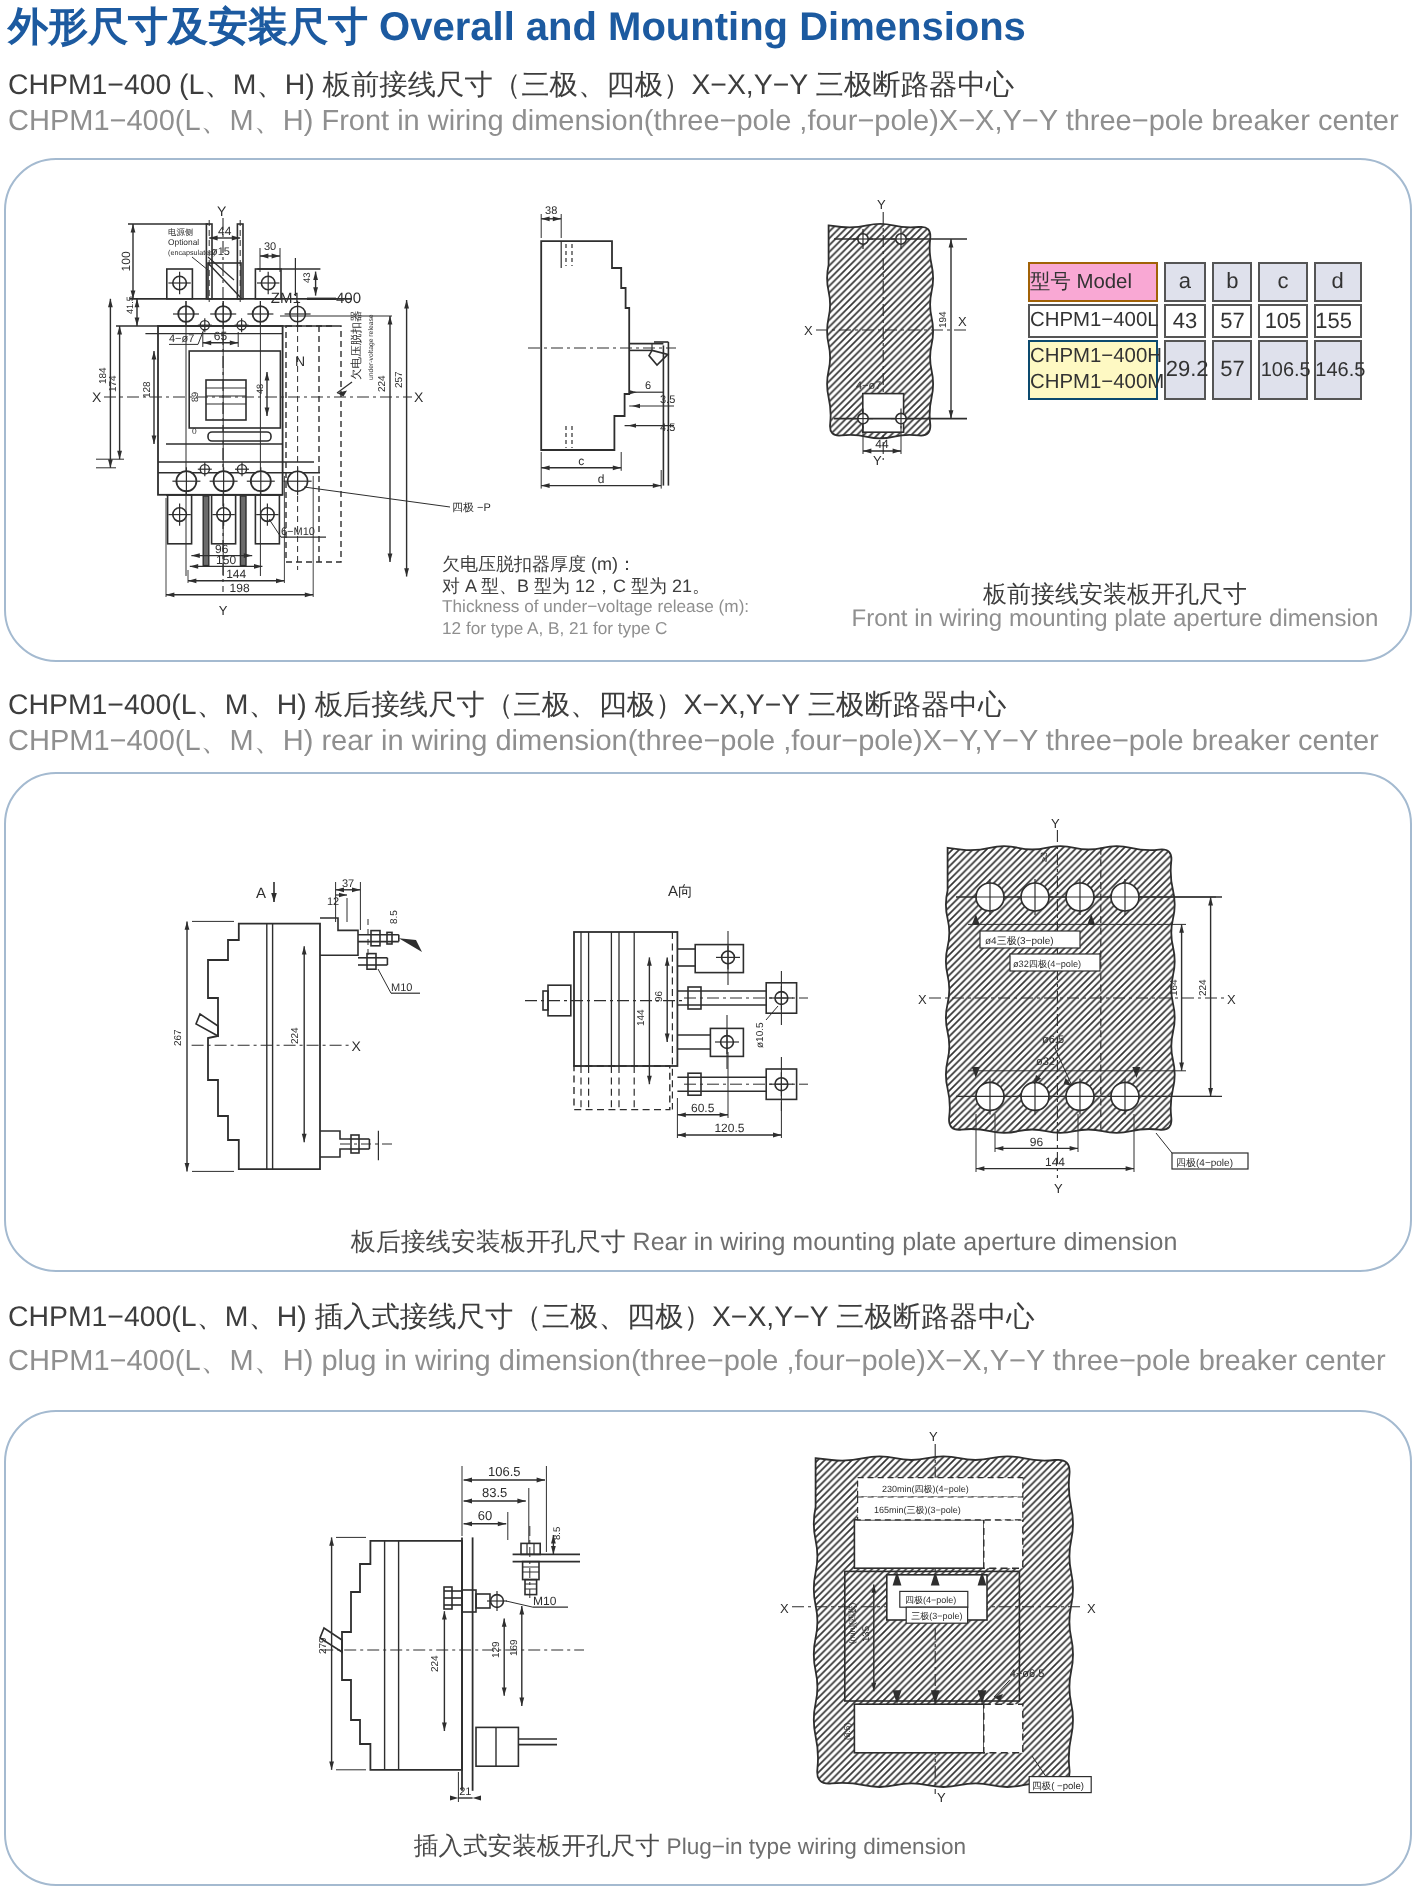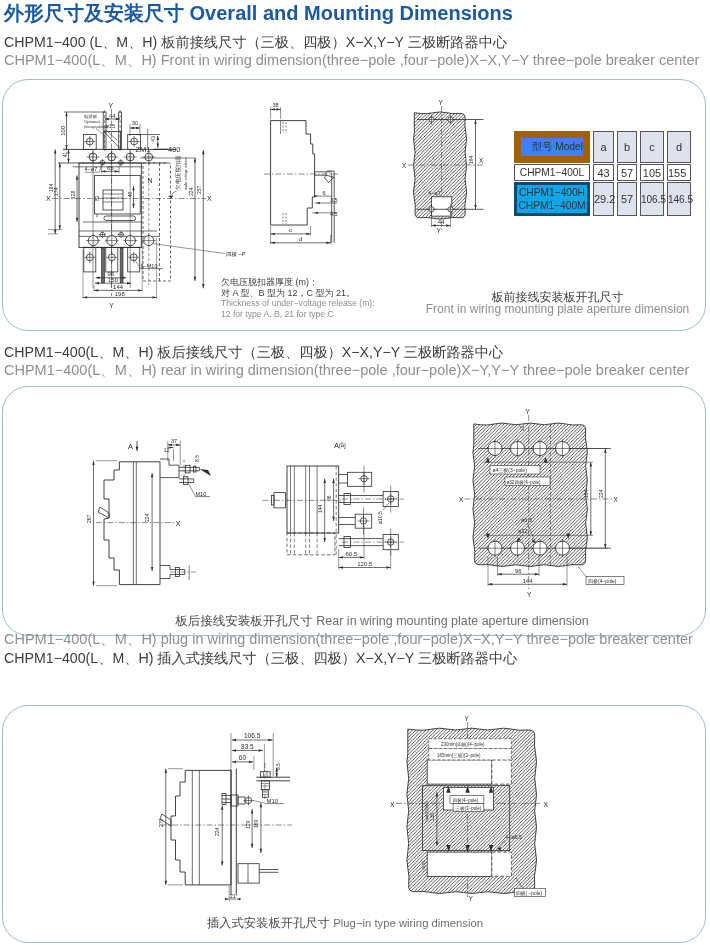--- a/index.html
+++ b/index.html
@@ -358,35 +358,35 @@
       <path d="M431.5,225.5 l4.2,-1.2 l0,2.4 z" fill="#2e2e2e"></path>
       <path d="M450.5,225.5 l-4.2,-1.2 l0,2.4 z" fill="#2e2e2e"></path>
       <text x="441.0" y="224" font-size="6" fill="#2e2e2e" text-anchor="middle">44</text>
       <line x1="431.5" y1="213" x2="431.5" y2="227" stroke="#2e2e2e" stroke-width="0.5"></line>
       <line x1="450.5" y1="213" x2="450.5" y2="227" stroke="#2e2e2e" stroke-width="0.5"></line>
     </g>
   </svg>
 <table style="position:absolute;left:511px;top:130px;width:173px;border-collapse:separate;border-spacing:3px 1px;font-size:11px;color:#333;table-layout:fixed;">
 <tbody>
       <tr>
-<td style="border:7px solid #a16207;background:#3b82f6;width:62px;height:18px;text-align:right;padding:0;font-size:10.2px;">型号 Model</td>
+<td style="border:1px solid #a16207;background:#f9a8d4;width:62px;height:18px;text-align:left;padding:0;font-size:10.2px;">型号 Model</td>
 <td style="border:1px solid #555;background:#dfe1ec;width:19px;text-align:center;padding:0;">a</td>
 <td style="border:1px solid #555;background:#dfe1ec;width:18px;text-align:center;padding:0;">b</td>
 <td style="border:1px solid #555;background:#dfe1ec;width:22px;text-align:center;padding:0;">c</td>
 <td style="border:1px solid #555;background:#dfe1ec;width:22px;text-align:center;padding:0;">d</td>
 </tr>
 <tr>
 <td style="border:1px solid #555;height:15px;text-align:center;padding:0;font-size:10.2px;margin-top:12px;">CHPM1−400L</td>
 <td style="border:1px solid #555;text-align:center;padding:0;">43</td>
 <td style="border:1px solid #555;text-align:center;padding:0;">57</td>
 <td style="border:1px solid #555;text-align:center;padding:0;">105</td>
 <td style="border:1px solid #555;text-align:left;padding:0;">155</td>
 </tr>
 <tr>
-<td style="border:3px solid #0c4a6e;background:#0ea5e9;height:28px;text-align:center;line-height:13px;padding:0;font-size:10.2px;">CHPM1−400H<br>CHPM1−400M</td>
+<td style="border:1px solid #0c4a6e;background:#fef9c3;height:28px;text-align:center;line-height:13px;padding:0;font-size:10.2px;">CHPM1−400H<br>CHPM1−400M</td>
 <td style="border:1px solid #555;background:#dfe1ec;text-align:right;padding:0;margin-left:12px;">29.2</td>
 <td style="border:1px solid #555;background:#dfe1ec;text-align:center;padding:0;">57</td>
 <td style="border:1px solid #555;background:#dfe1ec;text-align:center;padding:0;font-size:10px;">106.5</td>
 <td style="border:1px solid #555;background:#dfe1ec;text-align:center;padding:0;font-size:10px;">146.5</td>
 </tr>
 </tbody>
   </table>
 <div style="position:absolute;left:221px;top:277px;font-size:9px;line-height:10.5px;color:#3d3d3d;">欠电压脱扣器厚度 (m)：<br>对 A 型、B 型为 12，C 型为 21。<br><span style="color:#8f8f8f;font-size:8.6px;">Thickness of under−voltage release (m):<br>12 for type A, B, 21 for type C</span></div>
 <div style="position:absolute;left:380px;top:289px;width:355px;text-align:center;font-size:12px;color:#3d3d3d;">板前接线安装板开孔尺寸</div>
 <div style="position:absolute;left:380px;top:302px;width:355px;text-align:center;font-size:12px;color:#8f8f8f;">Front in wiring mounting plate aperture dimension</div>
@@ -668,21 +668,21 @@
       <line x1="567" y1="557" x2="567" y2="586" stroke="#2e2e2e" stroke-width="0.5"></line>
     </g>
     <g>
       <rect x="586" y="576.5" width="38" height="8" fill="none" stroke="#2e2e2e" stroke-width="0.6"></rect>
       <text x="588" y="583" font-size="5" fill="#2e2e2e" text-anchor="start">四极(4−pole)</text>
       <line x1="586" y1="576.5" x2="578" y2="566.5" stroke="#2e2e2e" stroke-width="0.5"></line>
     </g>
   </svg>
 <div style="position:absolute;left:27px;top:613px;width:710px;text-align:center;font-size:12.5px;color:#4a4a4a;">板后接线安装板开孔尺寸 <span style="color:#6f6f6f;font-size:12.5px;">Rear in wiring mounting plate aperture dimension</span></div>
 <div class="hd-cn" style="top:649px;">CHPM1−400(L、M、H) 插入式接线尺寸（三极、四极）X−X,Y−Y 三极断路器中心</div>
-<div class="hd-en" style="top:630px;">CHPM1−400(L、M、H) plug in wiring dimension(three−pole ,four−pole)X−X,Y−Y three−pole breaker center</div>
+<div class="hd-en" style="top:671px;">CHPM1−400(L、M、H) plug in wiring dimension(three−pole ,four−pole)X−X,Y−Y three−pole breaker center</div>
 <div class="panel" style="top:705px;height:238px;"></div>
 <svg style="left:0;top:705px" width="710" height="238" viewBox="0 705 710 238">
     <defs>
       <pattern id="h3" patternUnits="userSpaceOnUse" width="3.4" height="3.4">
         <path d="M-0.9,0.9 L0.9,-0.9 M-0.9,4.3 L4.3,-0.9 M2.5,4.3 L4.3,2.5" stroke="#333" stroke-width="0.85" fill="none"></path>
       </pattern>
     </defs>
     <g>
       <line x1="231.8" y1="740" x2="272.5" y2="740" stroke="#2e2e2e" stroke-width="0.7"></line>
       <path d="M231.8,740 l4.2,-1.2 l0,2.4 z" fill="#2e2e2e"></path>

